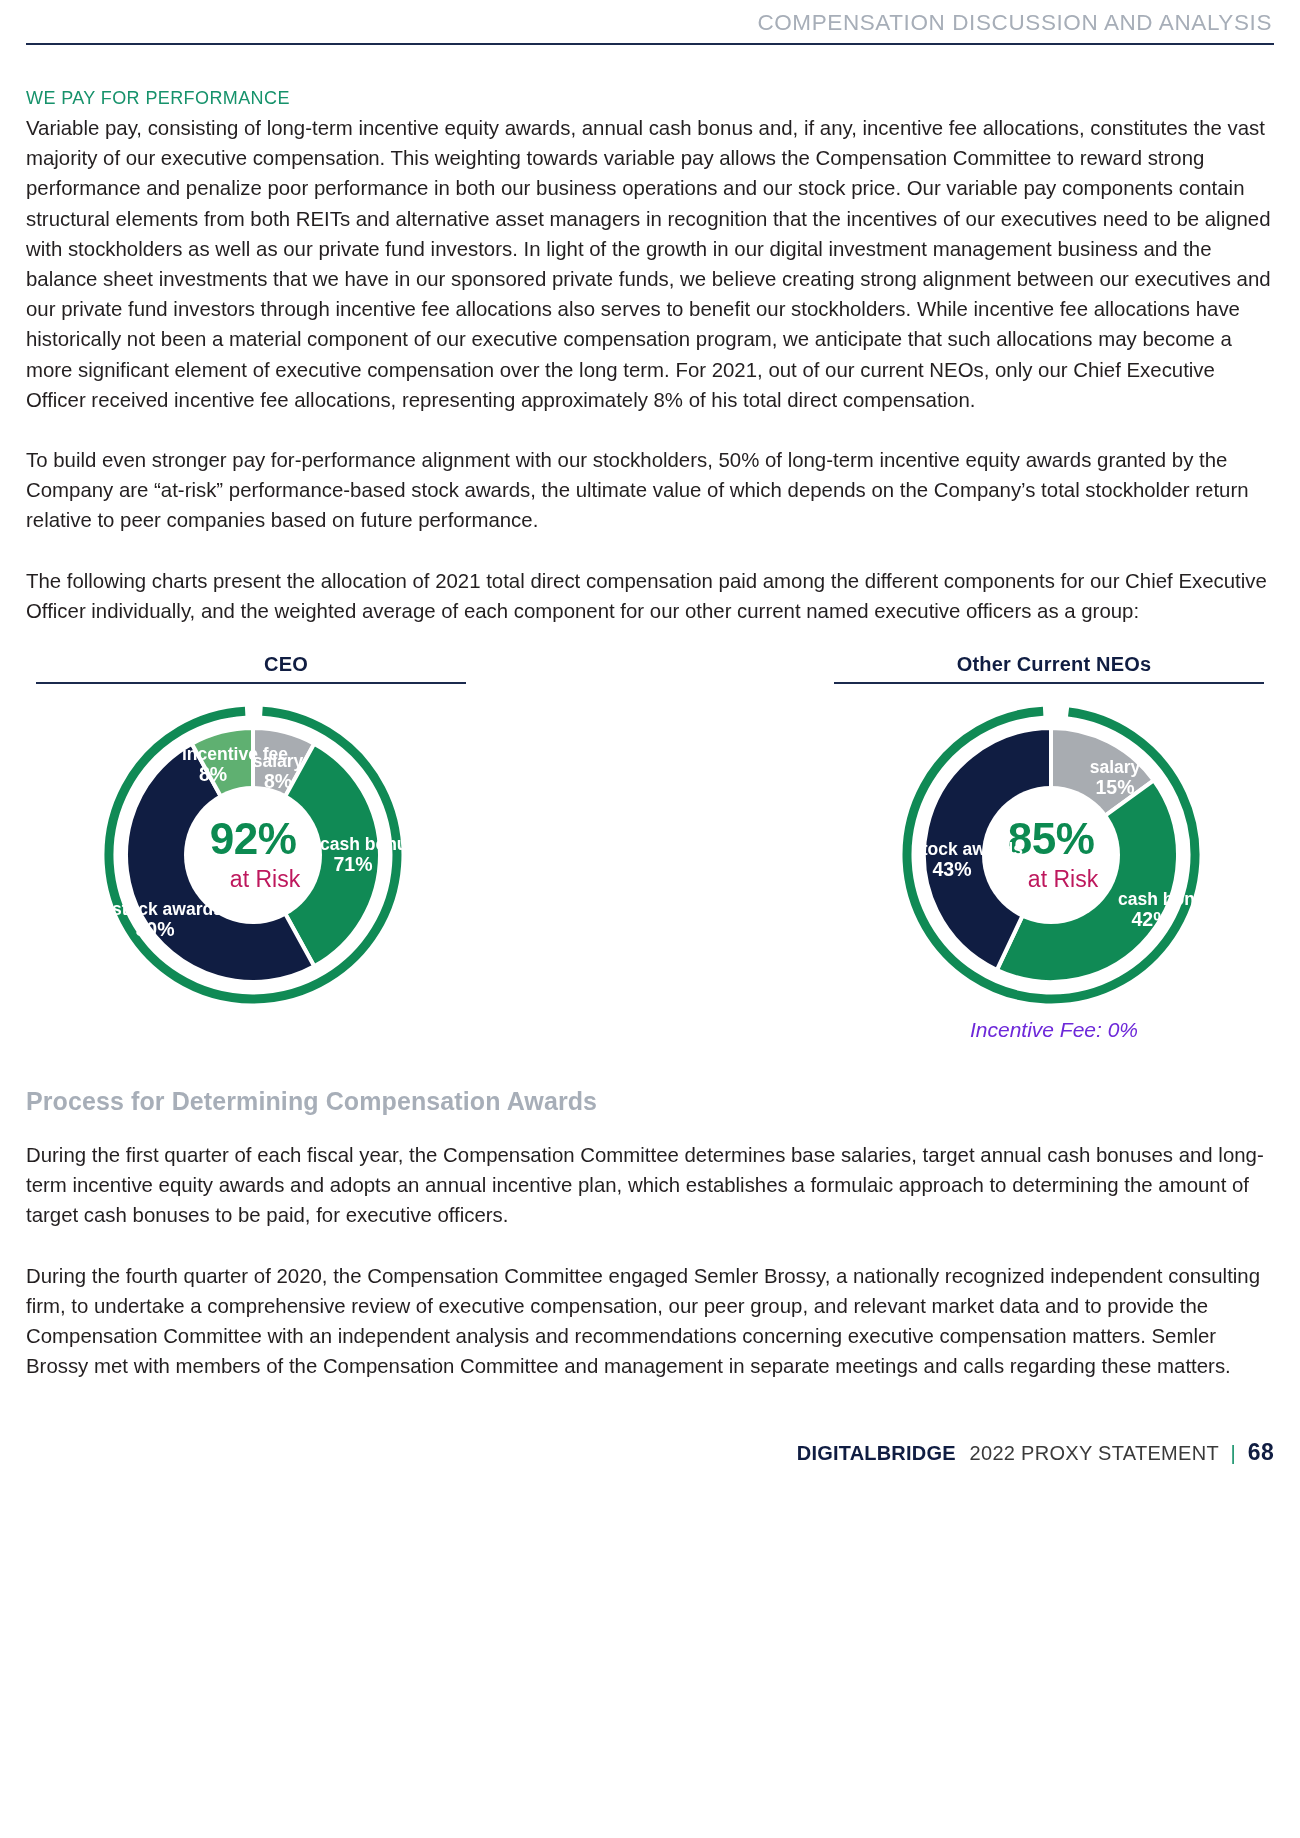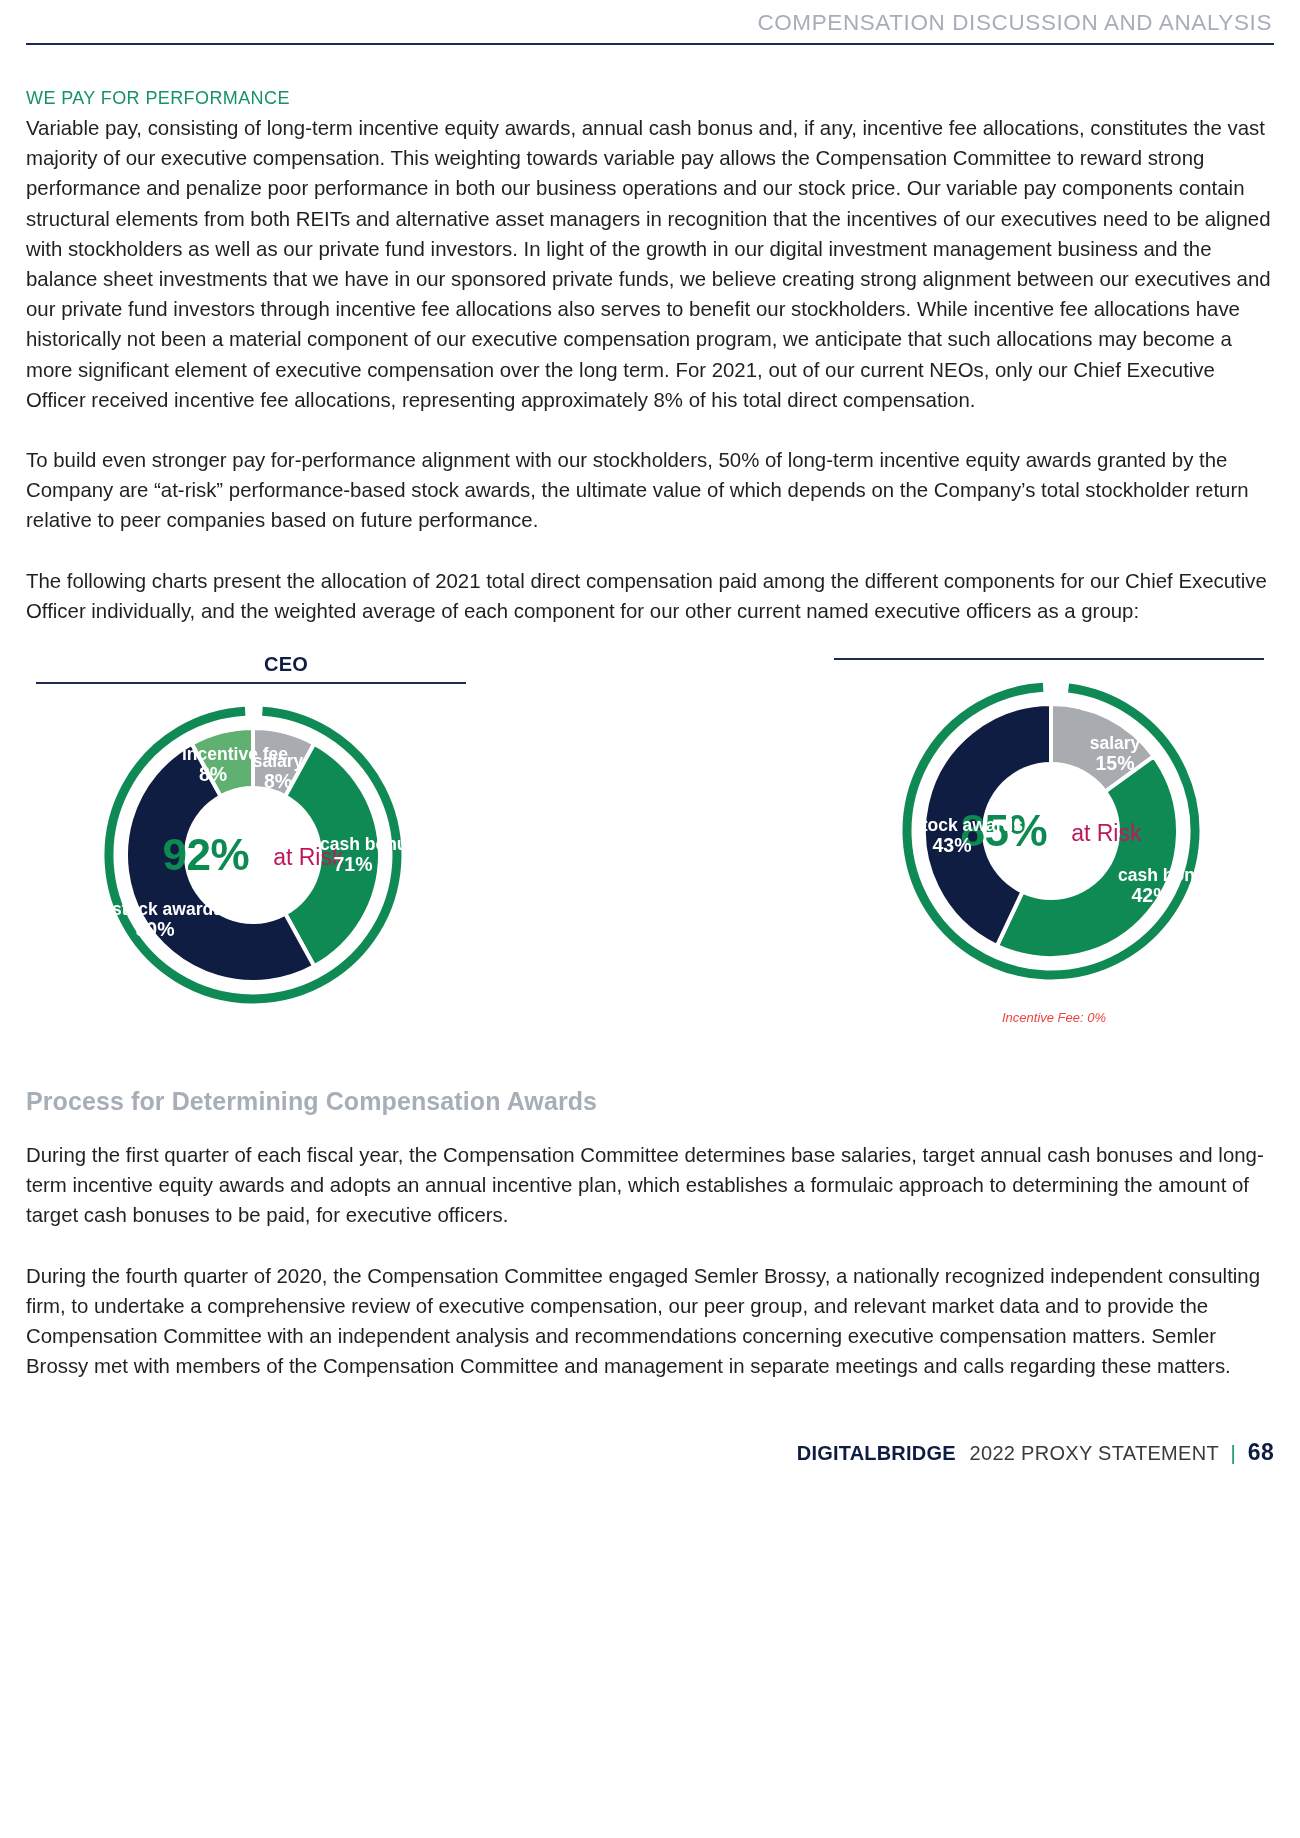--- a/index.html
+++ b/index.html
@@ -106,20 +106,21 @@
   .chart-col.ceo .donut-wrap { margin-left: 62px; }
   .chart-col.neo .donut-wrap { margin-left: 122px; }
 
   .donut-svg { display: block; }
 
   .center-label {
     position: absolute;
     left: 0; right: 0;
     top: 0; bottom: 0;
     display: flex;
+    flex-direction: column;
     align-items: center;
     justify-content: center;
     pointer-events: none;
   }
   .center-pct {
     font-size: 44px;
     font-weight: bold;
     color: #0c8a51;
     line-height: 44px;
     letter-spacing: -0.5px;
@@ -139,24 +140,24 @@
     font-size: 17.5px;
     line-height: 19.5px;
     text-align: center;
     pointer-events: none;
     white-space: nowrap;
   }
   .slice-label .pct { font-size: 19.5px; }
 
   .footnote {
     font-style: italic;
-    font-size: 13px;
-    color: #ef4444;
+    font-size: 21px;
+    color: #6d28d9;
     text-align: center;
-    margin-top: 24px;
+    margin-top: 8px;
     padding-left: 70px;
   }
 
   
   .sub-heading {
     color: #a7aeb8;
     font-size: 25px;
     font-weight: bold;
     letter-spacing: 0.1px;
     margin-top: 34px;
@@ -243,20 +244,21 @@
         </div>
 
         <div class="slice-label" style="left:24px; top:200px; width:86px;">
           <div>stock awards</div>
           <div class="pct">50%</div>
         </div>
       </div>
     </div>
 
     <div class="chart-col neo">
+      <div class="chart-head">Other Current NEOs</div>
       <div class="chart-rule"></div>
 
       <div class="donut-wrap">
         <svg class="donut-svg" width="330" height="310" viewBox="0 0 330 310">
           <g transform="translate(165,155)">
 
             <path d="M 17.56 -142.93 A 144 144 0 1 1 -7.85 -143.79" fill="none" stroke="#108a55" stroke-width="9"></path>
 
             <path d="M 0 0 L 0 -127 A 127 127 0 0 1 102.74 -74.65 Z" fill="#a8acb1" stroke="#ffffff" stroke-width="4"></path>
 

